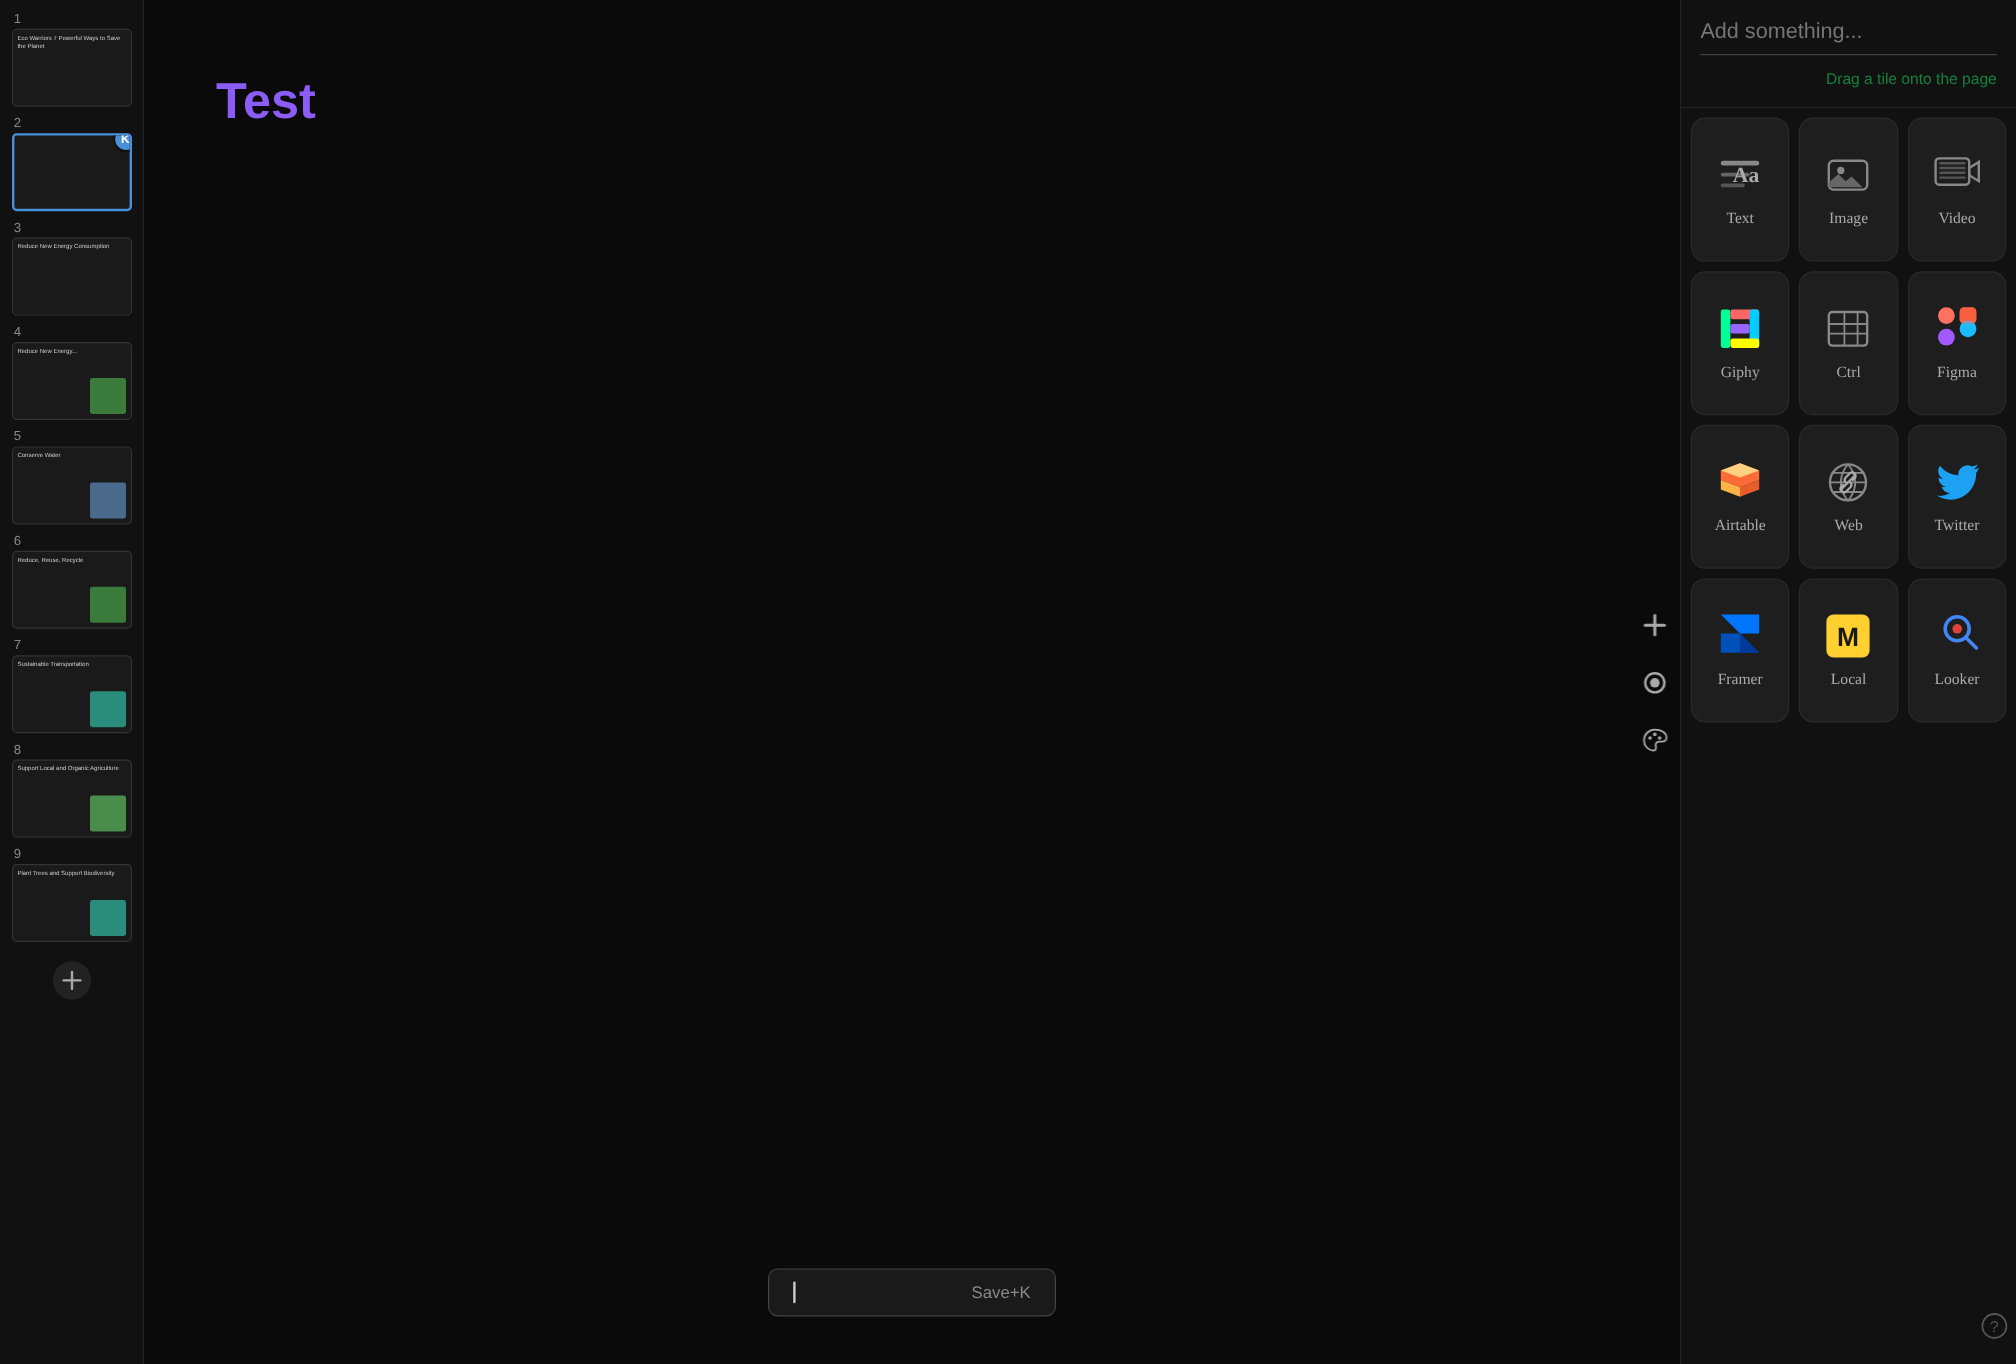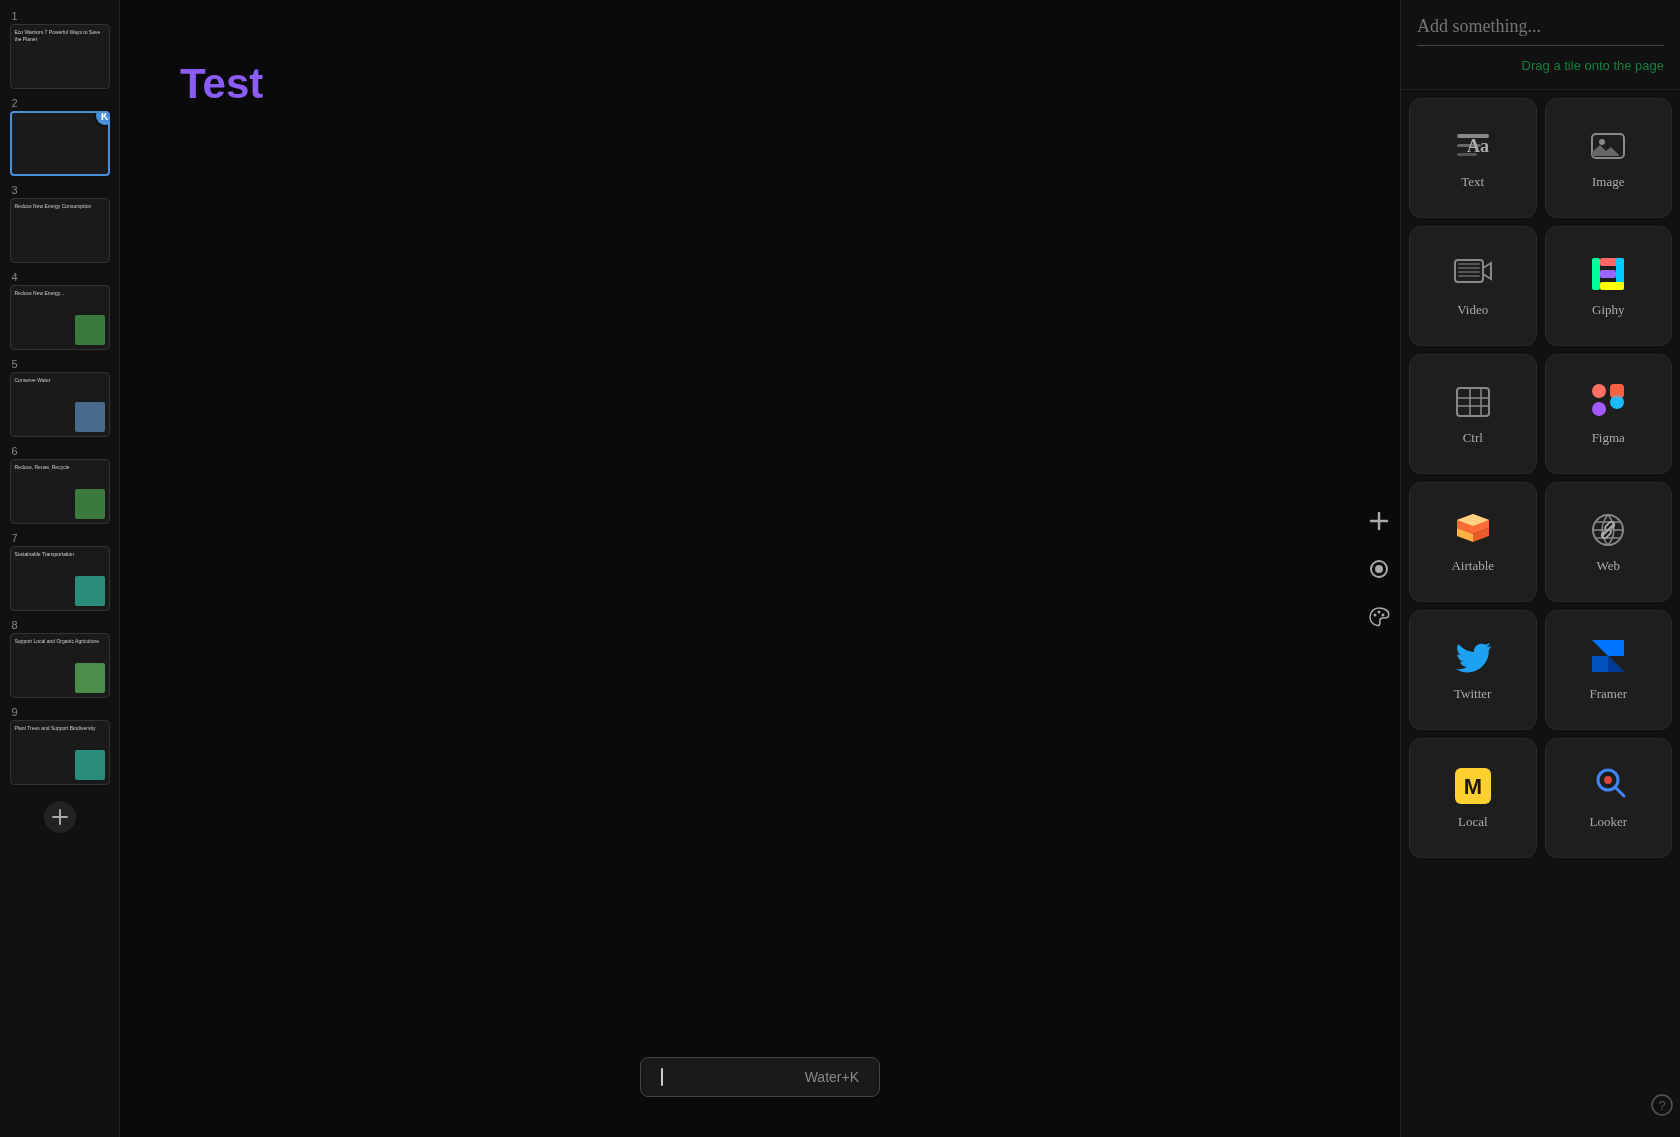--- a/index.html
+++ b/index.html
@@ -160,31 +160,30 @@
     }
     #add-something-input {
       width: 100%;
       background: transparent;
       border: none;
       border-bottom: 1px solid #444;
       color: #888;
       font-size: 18px;
       padding-bottom: 8px;
       outline: none;
-      font-family: Liberation Serif, serif;
     }
     #drag-hint {
       color: #15803d;
       font-size: 13px;
       text-align: right;
       padding: 12px 0 8px;
     }
     #tiles-grid {
       display: grid;
-      grid-template-columns: 1fr 1fr;
+      grid-template-columns: 1fr 1fr 1fr;
       gap: 8px;
       padding: 8px;
     }
     .tile {
       background: #1e1e1e;
       border-radius: 12px;
       height: 120px;
       display: flex;
       flex-direction: column;
       align-items: center;
@@ -319,21 +318,21 @@
   <line x1="2" y1="9" x2="16" y2="9" stroke="#aaa" stroke-width="2" stroke-linecap="round"></line>
 </svg>
     </button>
   </div>
 
 <div id="main-canvas">
   <h1 id="slide-title">Test</h1>
 
   <div id="command-bar">
     <div class="cursor"></div>
-    <span class="shortcut">Water+K</span>
+    <span class="shortcut">Save+K</span>
   </div>
 </div>
 
 <div id="right-toolbar">
   <button class="toolbar-btn" title="Add">
     <svg width="22" height="22" viewBox="0 0 22 22" fill="none">
       <line x1="11" y1="3" x2="11" y2="19" stroke="#aaa" stroke-width="2.5" stroke-linecap="round"></line>
       <line x1="3" y1="11" x2="19" y2="11" stroke="#aaa" stroke-width="2.5" stroke-linecap="round"></line>
     </svg>
   </button>

